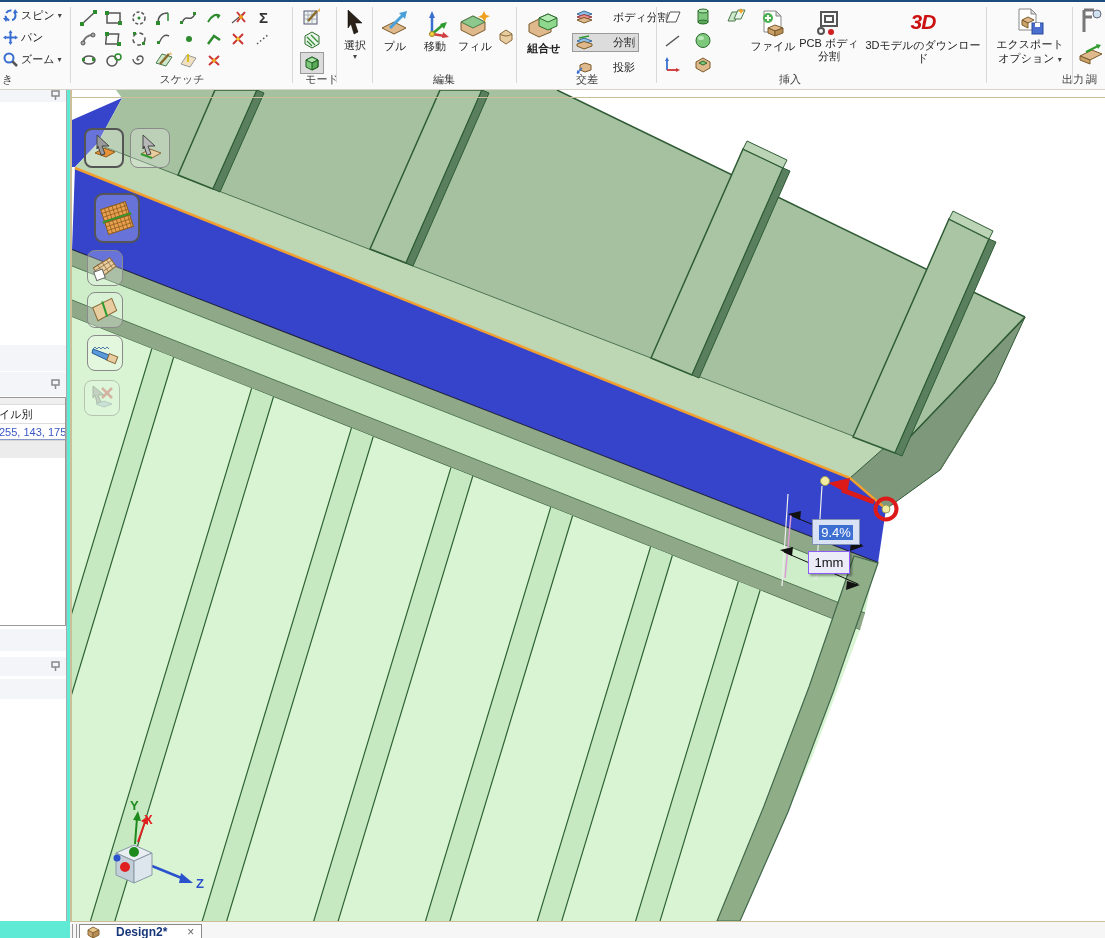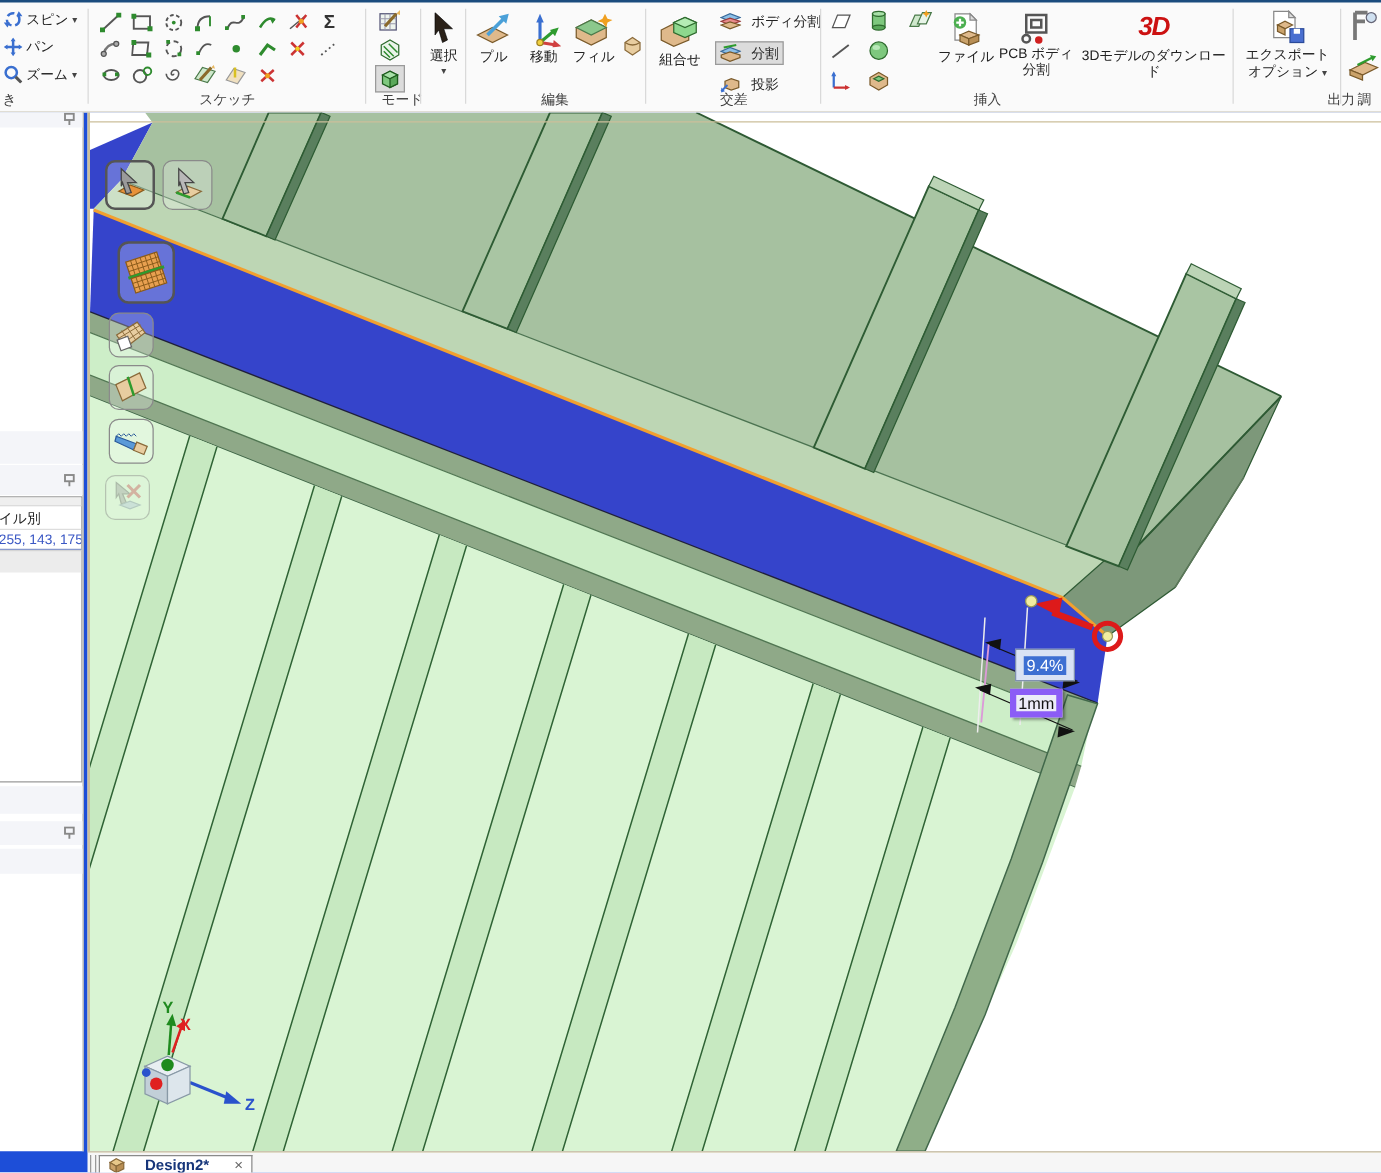--- a/index.html
+++ b/index.html
@@ -1,27 +1,27 @@
 <!DOCTYPE html>
 <html><head>
 <meta charset="utf-8">
 <style>
   * { margin:0; padding:0; box-sizing:border-box; }
   html,body { width:1105px; height:938px; overflow:hidden; }
   body { font-family:"Liberation Sans","DejaVu Sans",sans-serif; background:#fff; color:#222; }
-  .app { position:relative; width:1105px; height:938px; background:#1d4ed8; }
+  .app { position:relative; width:1105px; height:938px; background:#5eead4; }
 
   
   .ribbon { position:absolute; left:0; top:0; width:1105px; height:90px; background:#fafafa; border-top:2px solid #1b4c7e; border-bottom:1px solid #d8d4c8; }
   .sep { position:absolute; top:5px; height:76px; width:1px; background:#d9d9d9; }
   .grp-label { position:absolute; bottom:2px; font-size:11px; color:#3f3f3f; text-align:center; white-space:nowrap; }
   .rowbtn { position:absolute; display:flex; align-items:center; gap:3px; font-size:11px; color:#222; cursor:default; white-space:nowrap; }
   .caret { font-size:8px; color:#444; }
   .bigbtn { position:absolute; display:flex; flex-direction:column; align-items:center; font-size:11px; color:#222; text-align:center; line-height:1.15; }
-  .minirow { position:absolute; display:flex; align-items:center; gap:8px; font-size:11px; padding:1px 3px; border:1px solid transparent; white-space:nowrap; }
+  .minirow { position:absolute; display:flex; align-items:center; gap:20px; font-size:11px; padding:1px 3px; border:1px solid transparent; white-space:nowrap; }
   .minirow.sel { background:#dcdcdc; border-color:#9a9a9a; }
   .modebtn { width:24px; height:22px; display:flex; align-items:center; justify-content:center; border:1px solid transparent; }
   .modebtn.sel { background:#dcdcdc; border-color:#9a9a9a; }
   .sk { width:25px; height:21px; display:flex; align-items:center; justify-content:center; }
   .sigma { font-size:15px; font-weight:bold; color:#333; }
   .badge3d { font-size:21px; font-weight:bold; font-style:italic; color:#cc1111; letter-spacing:-1px; }
 
   
   .dock { position:absolute; left:0; top:90px; width:67px; height:831px; background:#fff; border-right:1px solid #ababab; }
   .dockband { position:absolute; left:0; width:66px; background:#f4f5f9; }
@@ -35,21 +35,21 @@
   
   .viewport { position:absolute; left:70px; top:90px; width:1035px; height:831px; background:#fff; border-left:2px solid #cbbf9a; overflow:hidden; }
   .vp-topline { position:absolute; left:0; top:7px; width:1035px; height:1px; background:#cbbf9a; }
   .status { position:absolute; left:14px; top:12px; font-size:13px; color:#3a3a3a; white-space:nowrap; }
   .fbtn { position:absolute; width:40px; height:40px; border:1px solid #8a8a8a; border-radius:8px; background:rgba(255,255,255,0.25); display:flex; align-items:center; justify-content:center; }
   .fbtn.big { width:46px; height:50px; border-radius:9px; }
   .fbtn.sel { border:2px solid #555; }
   .fbtn.dis { opacity:0.45; }
   .dimbox1 { position:absolute; left:740px; top:429px; width:48px; height:26px; background:#d9e2f4; border:1px solid #8090b0; display:flex; align-items:center; justify-content:center; }
   .dimbox1 .selt { background:#3d6fd2; color:#fff; font-size:13px; padding:0 2px; }
-  .dimbox2 { position:absolute; left:736px; top:461px; width:42px; height:23px; background:#ecebf8; border:5px solid #8b5cf6; box-shadow:2px 2px 2px rgba(0,0,0,0.35); display:flex; align-items:center; justify-content:center; font-size:13px; color:#111;text-align:center; }
+  .dimbox2 { position:absolute; left:736px; top:461px; width:42px; height:23px; background:#ecebf8; border:1px solid #8b5cf6; box-shadow:2px 2px 2px rgba(0,0,0,0.35); display:flex; align-items:center; justify-content:center; font-size:13px; color:#111;text-align:center; }
   .axis-lbl { position:absolute; font-size:13px; font-weight:bold; }
 
   
   .tabbar { position:absolute; left:70px; top:921px; width:1035px; height:17px; background:#f6f6f6; border-top:1px solid #cbbf9a; }
   .tabbar .vline { position:absolute; top:2px; width:1px; height:15px; background:#999; }
   .doctab { position:absolute; left:9px; top:2px; height:15px; background:#fff; border:1px solid #8a8a8a; border-bottom:none; display:flex; align-items:center; gap:16px; padding:0 7px; }
   .doctab .tname { font-size:12px; font-weight:bold; color:#17367a; }
   .doctab .tclose { font-size:12px; color:#666; margin-left:4px; }
   svg { display:block; }
 </style>
@@ -304,21 +304,21 @@
     <span style="position:absolute; left:498px; top:26px;">
         <svg width="16" height="18">
           <polygon points="2,6 8,2 14,6 14,12 8,16 2,12" fill="#e8cda0" stroke="#8a6a3a"></polygon>
           <path d="M2,6 Q8,10 14,6" fill="none" stroke="#8a6a3a"></path>
         </svg>
       </span>
     <div class="grp-label" style="left:376px; width:136px;">編集</div>
 
     <div class="sep" style="left:516px;"></div>
 
-    <div class="bigbtn" style="left:522px; top:8px; width:44px;">
+    <div class="bigbtn" style="left:522px; top:8px; width:44px;font-weight:bold;">
       <svg width="34" height="30" viewBox="0 0 34 30">
           <polygon points="2,14 12,9 24,14 24,22 12,27 2,22" fill="#dfb98b" stroke="#7a5a2a"></polygon>
           <polygon points="12,8 21,4 30,8 30,16 21,20 12,16" fill="#8ed88e" stroke="#2e6b2e"></polygon>
           <polygon points="12,8 21,4 30,8 21,12" fill="#b4ecb4" stroke="#2e6b2e"></polygon>
         </svg>
       <span style="margin-top:2px;">組合せ</span>
     </div>
     <div class="minirow" style="left:572px; top:6px;">
       <svg width="17" height="15">
           <polygon points="1,4 8,1 16,4 8,7" fill="#8cc0e8" stroke="#3a6a9a"></polygon>

